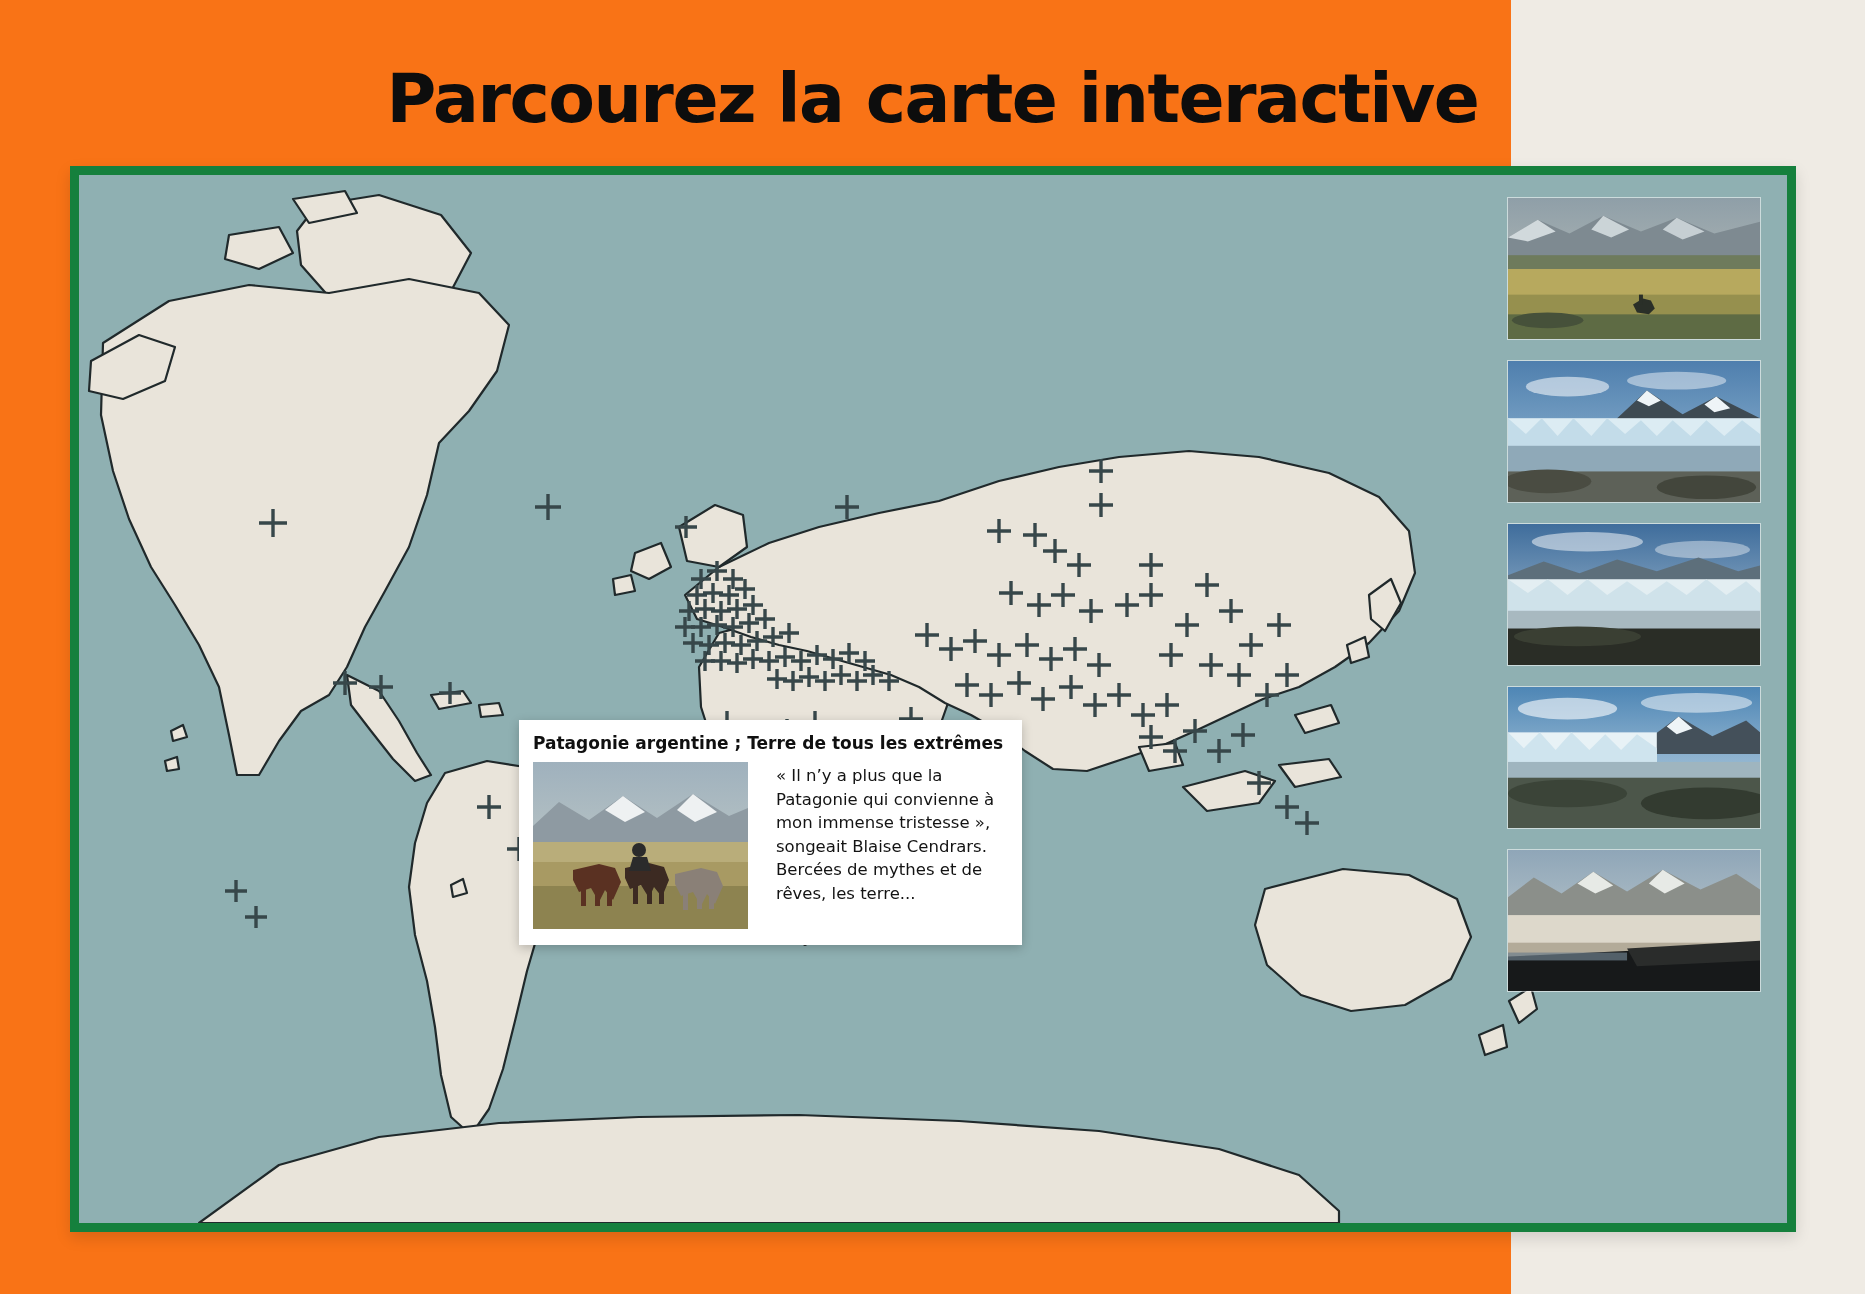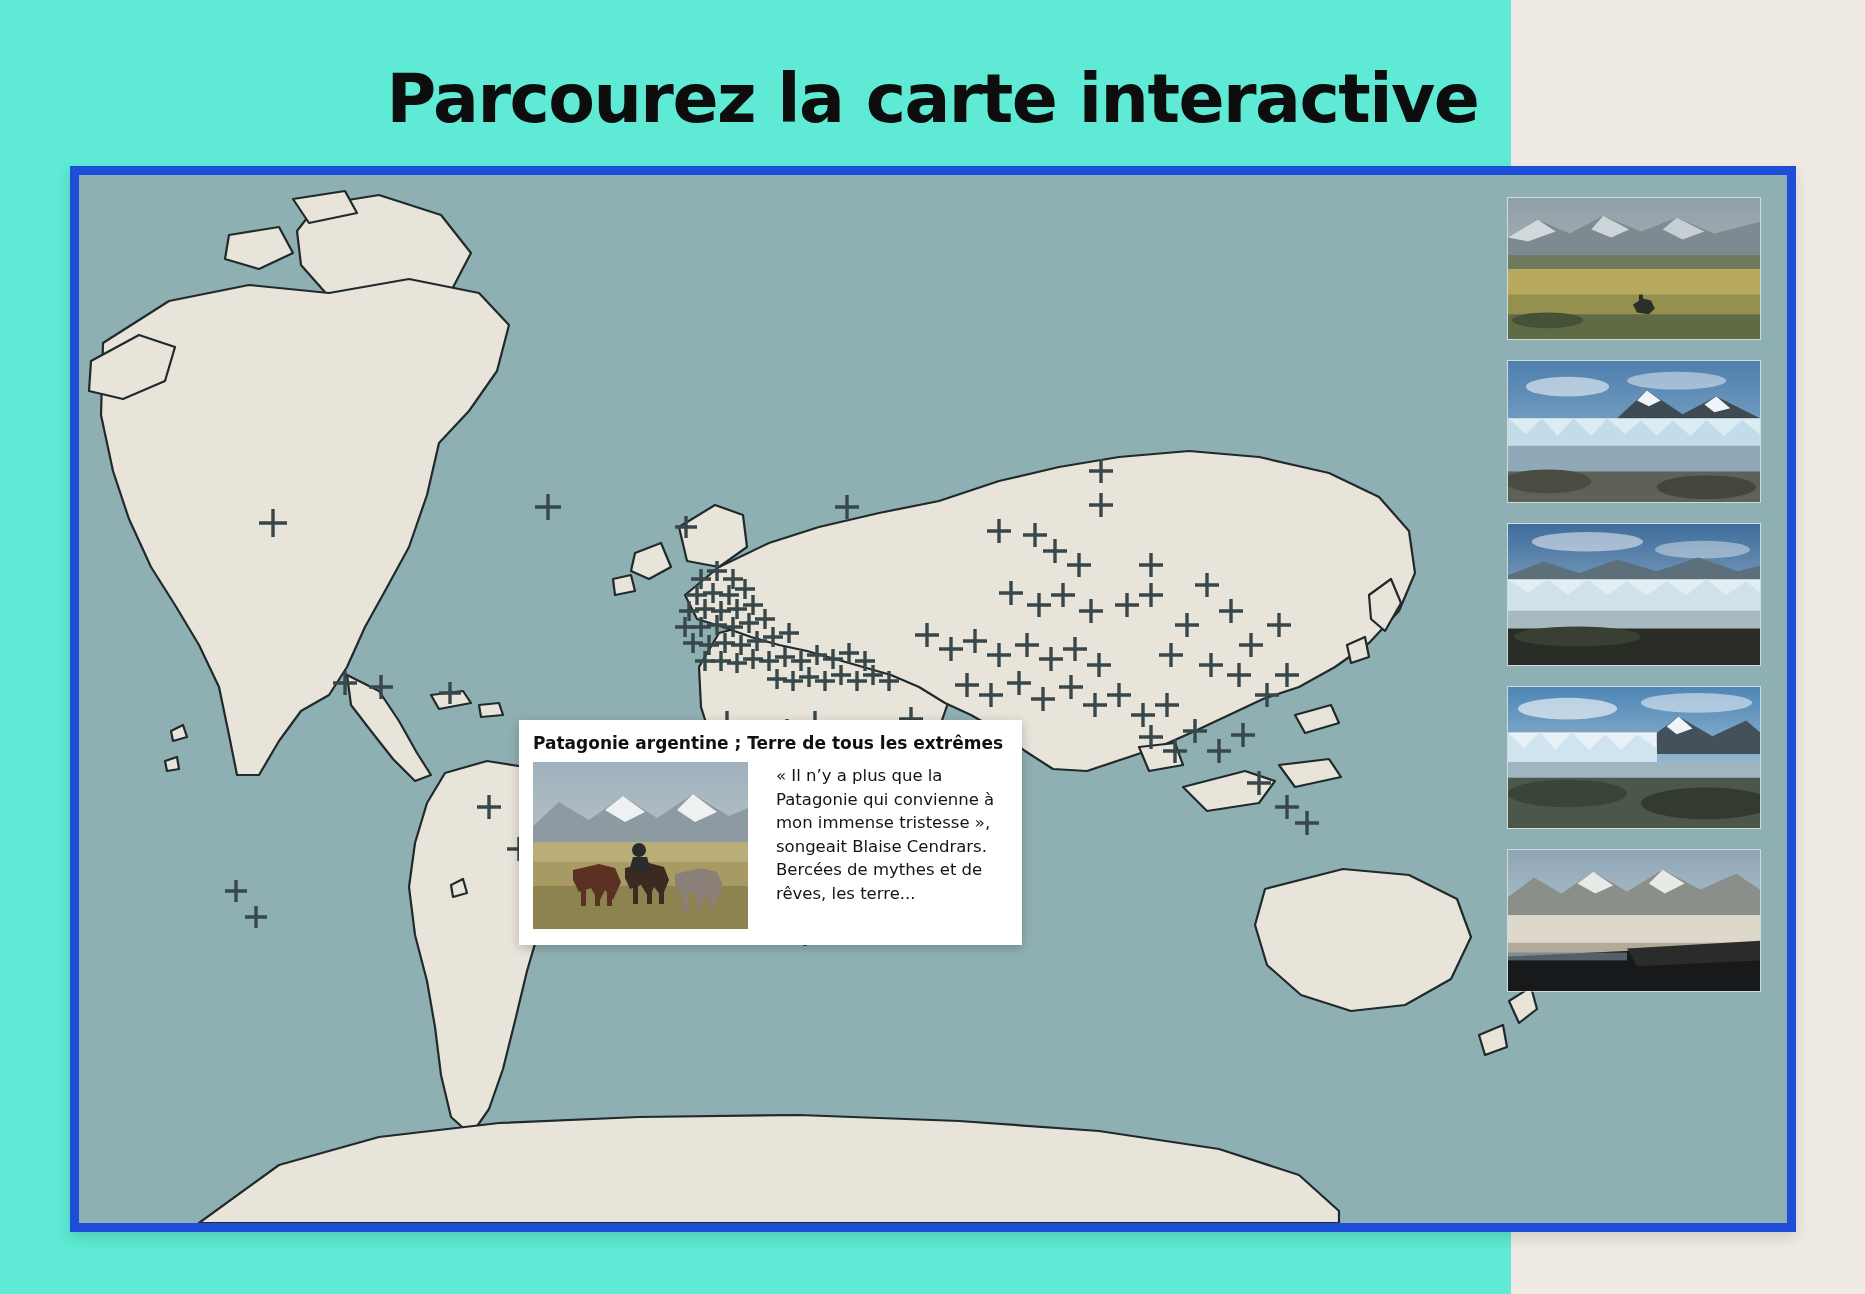--- a/index.html
+++ b/index.html
@@ -9,21 +9,21 @@
     width: 1865px;
     height: 1294px;
     overflow: hidden;
     font-family: "Liberation Sans", sans-serif;
   }
 
   #page {
     position: relative;
     width: 1511px;
     height: 1294px;
-    background: #5eead4;
+    background: #f97316;
   }
 
   
   .page-title {
     position: absolute;
     top: 16px;
     left: 0;
     width: 1865px;
     text-align: center;
     font-family: "DejaVu Sans", sans-serif;
@@ -35,21 +35,21 @@
   }
 
   
   .map-panel {
     position: absolute;
     left: 70px;
     top: 166px;
     width: 1726px;
     height: 1066px;
     background: #8fb0b2;
-    border: 9px solid #1d4ed8;
+    border: 9px solid #15803d;
     box-sizing: border-box;
     box-shadow: 0 6px 14px rgba(0,0,0,0.13);
     overflow: hidden;
   }
 
   .map-svg {
     position: absolute;
     left: 0;
     top: 0;
     width: 100%;

